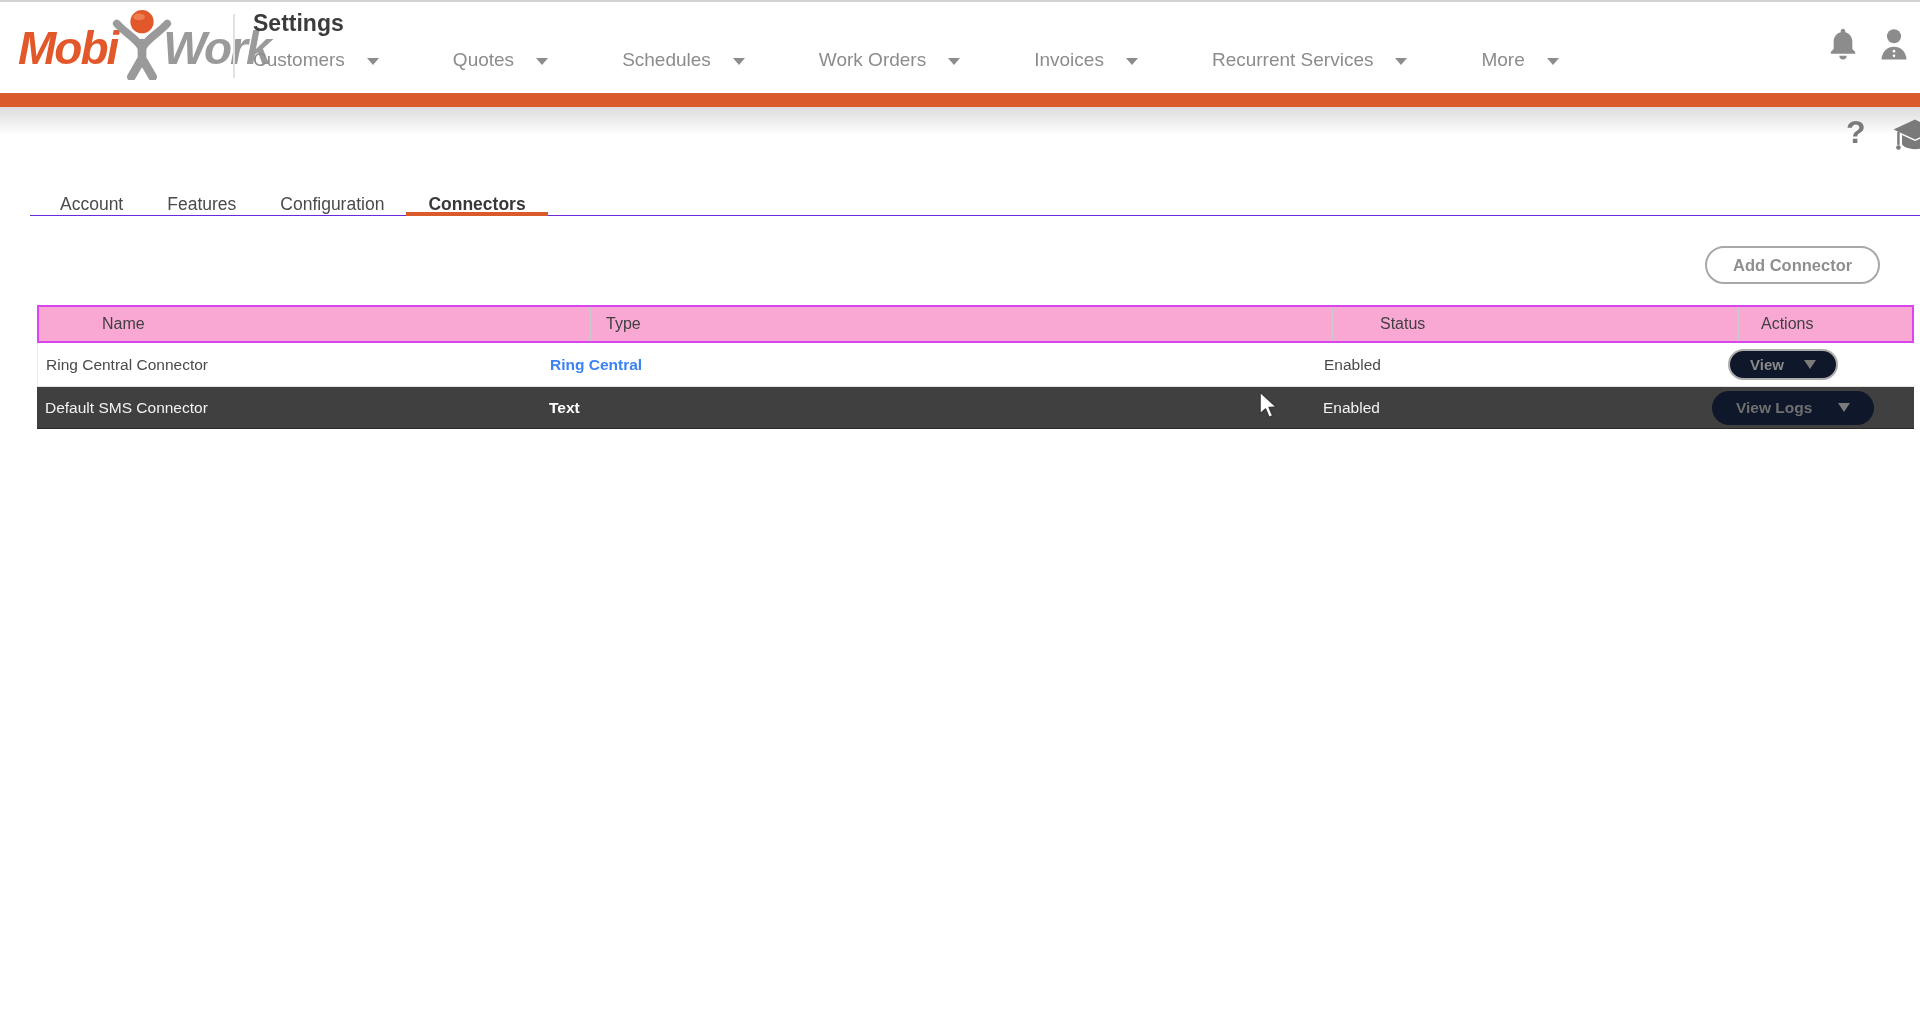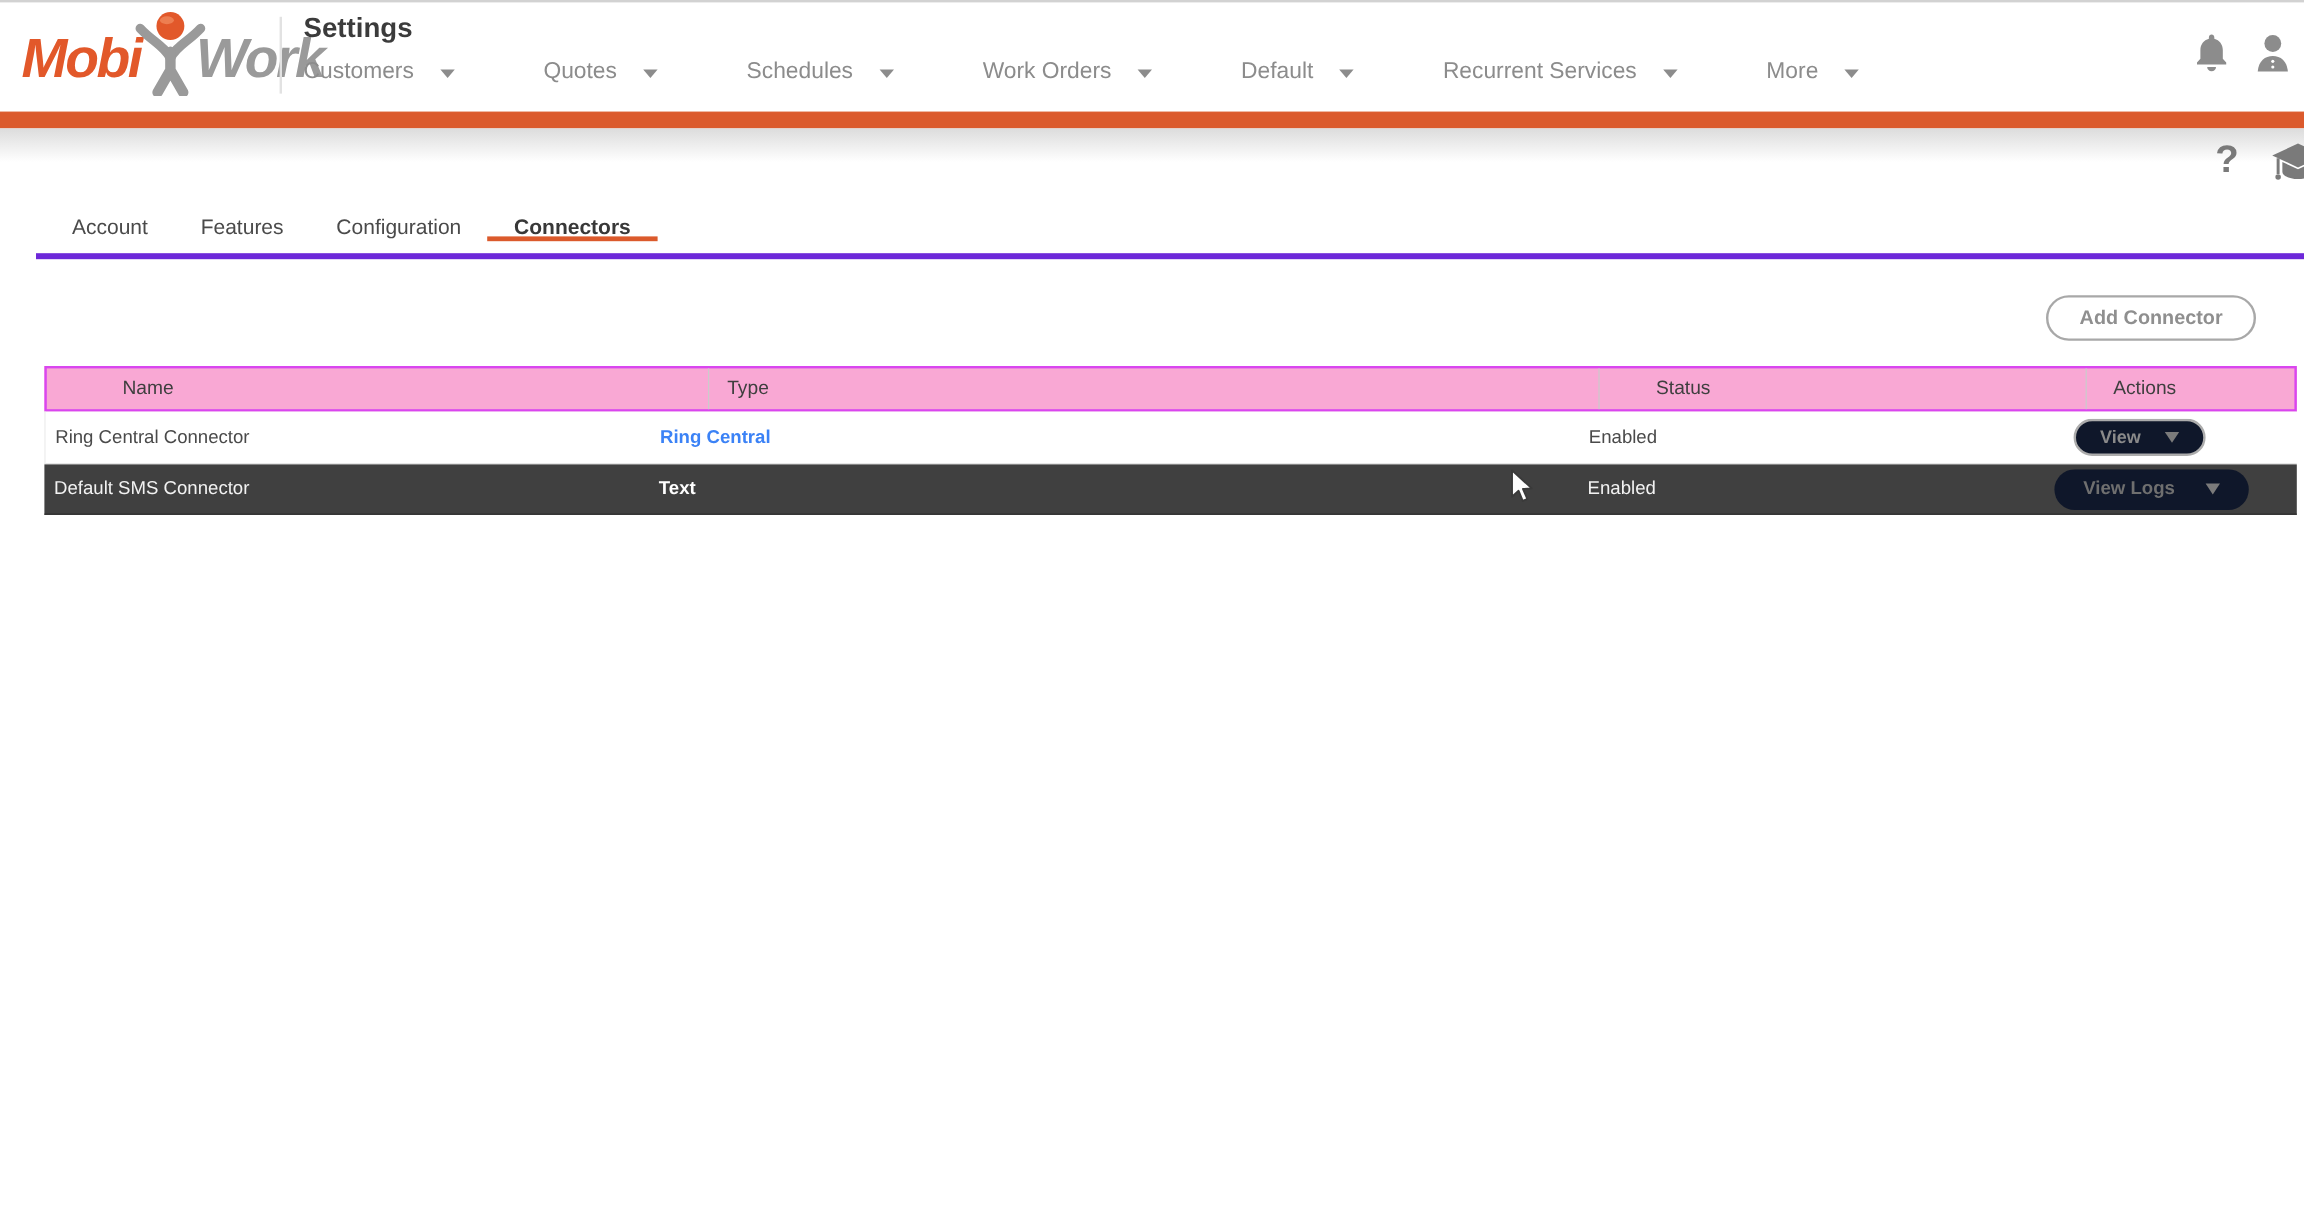--- a/index.html
+++ b/index.html
@@ -25,22 +25,22 @@
   .accent-bar { position:absolute; left:0; top:93px; width:1920px; height:14px; background:#DB5A2C; border-top:1px solid #e8795022; }
   .accent-shadow { position:absolute; left:0; top:107px; width:1920px; height:28px;
     background:linear-gradient(#dcdcdc, rgba(255,255,255,0)); }
 
   
   .help-row { position:absolute; left:1840px; top:112px; width:90px; height:48px; }
   .q-icon { position:absolute; left:6px; top:2px; font-size:32px; font-weight:700; color:#7A7A7A; cursor:pointer; }
   .cap-icon { position:absolute; left:52px; top:6px; cursor:pointer; }
 
   
-  .tabs { position:absolute; left:30px; top:168px; width:1890px; height:48px; display:flex; align-items:center;
-    border-bottom:5px solid #6d28d9; padding-left:8px; }
+  .tabs { position:absolute; left:30px; top:168px; width:1890px; height:48px; display:flex; align-items:flex-end;
+    border-bottom:1px solid #6d28d9; padding-left:8px; }
   .tab { position:relative; display:flex; align-items:center; padding:0 22px; font-size:17.5px; color:#4A4A4A; cursor:pointer; }
   .tab.active { font-weight:700; color:#383838; }
   .tab.active::after { content:''; position:absolute; left:0; right:0; bottom:-1px; height:4px; background:#DB5A2C; }
 
   
   .add-btn { position:absolute; left:1705px; top:246px; height:38px; display:flex; align-items:center;
     padding:0 26px; border:2px solid #A8A8A8; border-radius:19px; background:#fff;
     color:#8F8F8F; font-weight:700; font-size:16.5px; cursor:pointer; }
 
   
@@ -102,21 +102,21 @@
       </div>
       <div class="nav-item">
         <span>Schedules</span>
         <span class="caret-down"></span>
       </div>
       <div class="nav-item">
         <span>Work Orders</span>
         <span class="caret-down"></span>
       </div>
       <div class="nav-item">
-        <span>Default</span>
+        <span>Invoices</span>
         <span class="caret-down"></span>
       </div>
       <div class="nav-item">
         <span>Recurrent Services</span>
         <span class="caret-down"></span>
       </div>
       <div class="nav-item">
         <span>More</span>
         <span class="caret-down"></span>
       </div>

